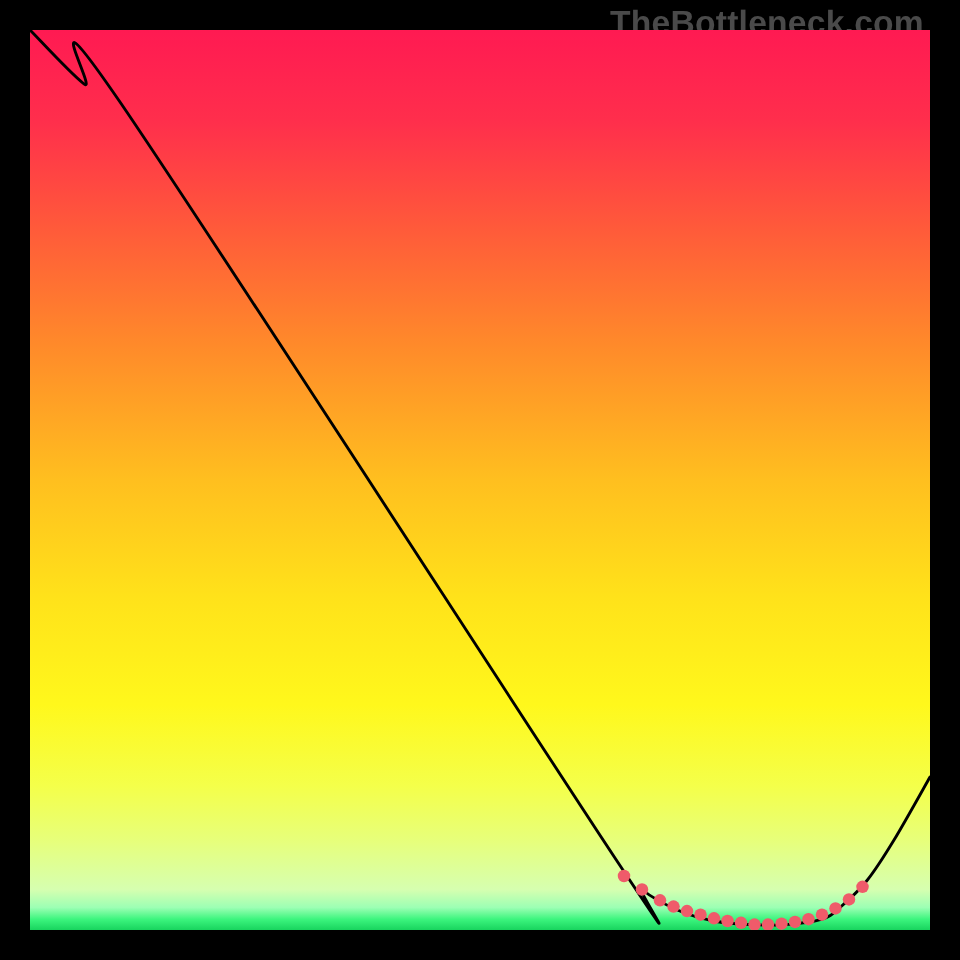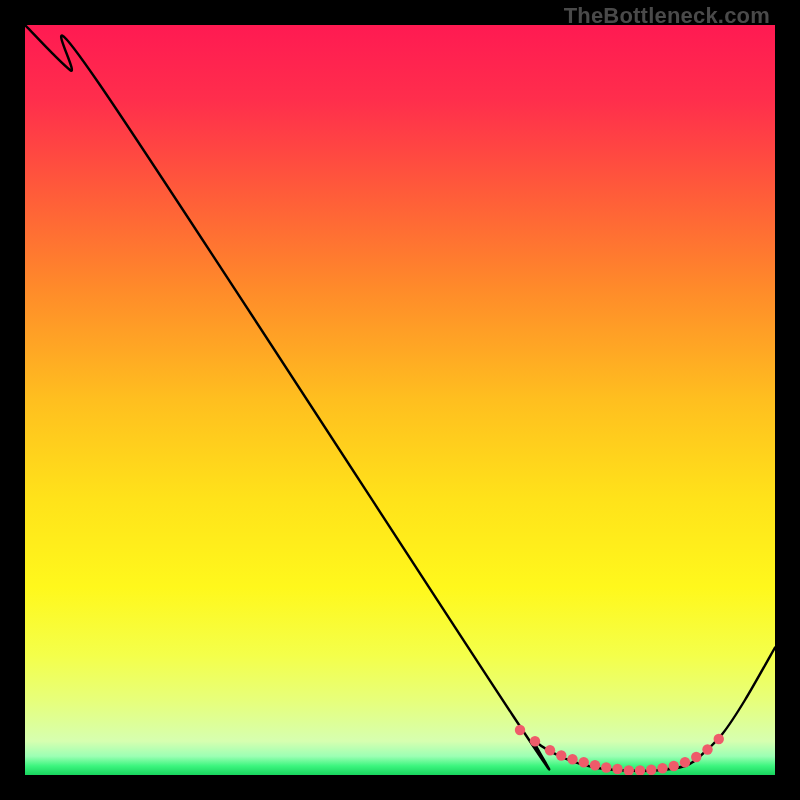--- a/index.html
+++ b/index.html
@@ -24,21 +24,21 @@
     left: 0;
     top: 0;
     width: 750px;
     height: 750px;
   }
   .watermark {
     position: absolute;
     top: 3px;
     right: 30px;
     color: #4a4a4a;
-    font-size: 22px;
+    font-size: 28px;
     font-weight: bold;
     letter-spacing: 0.2px;
   }
   svg { display: block; }
 </style>
 </head>
 <body>
 
 <div class="watermark">TheBottleneck.com</div>
 

